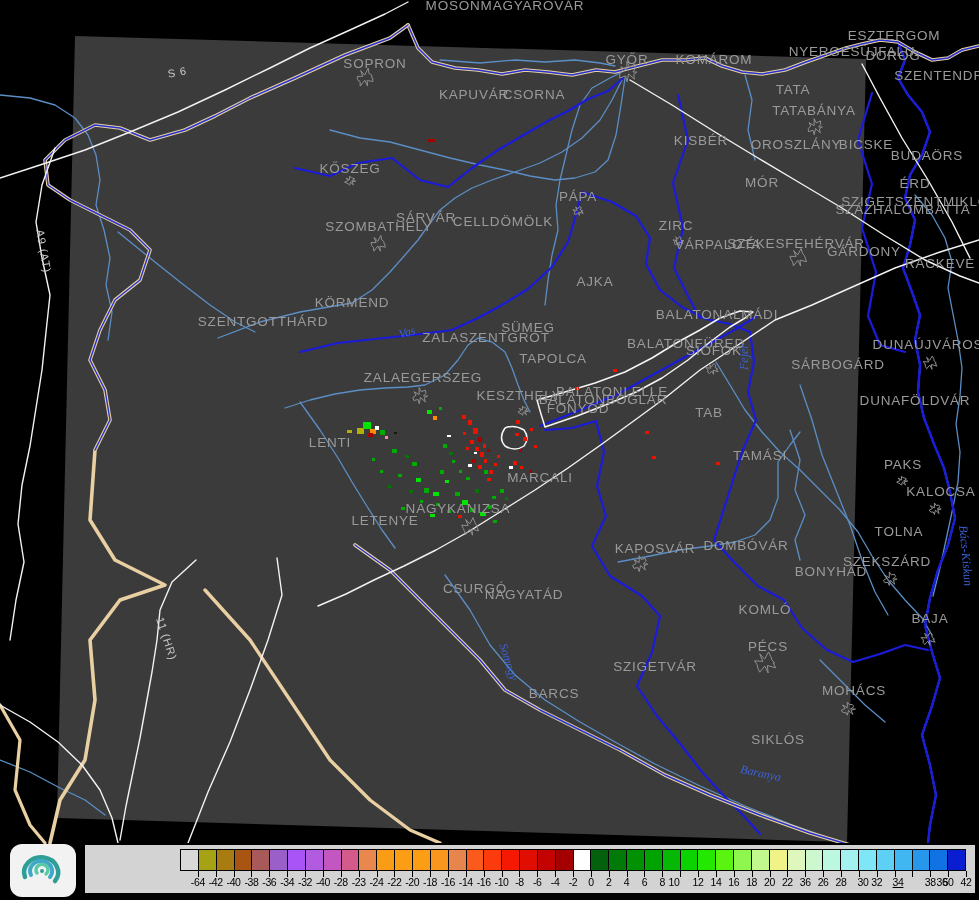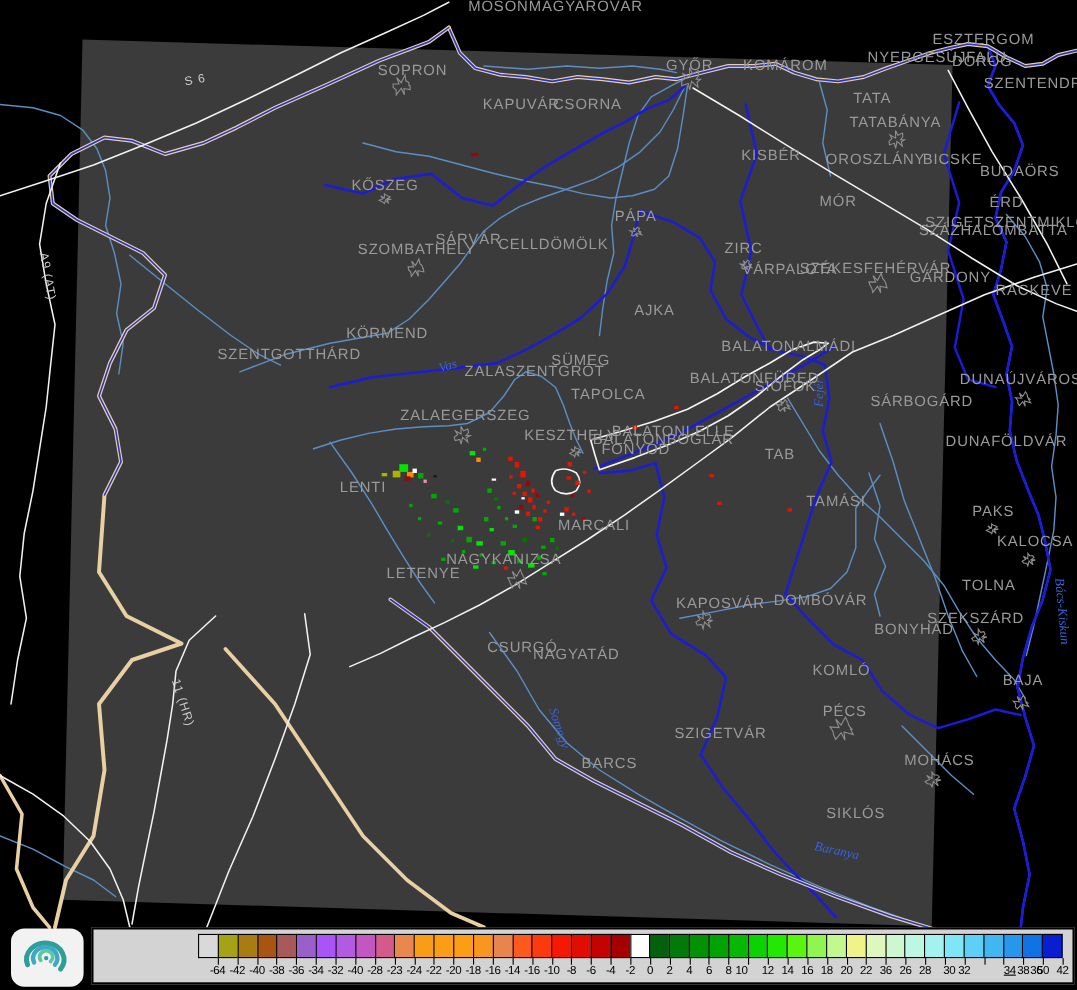--- a/index.html
+++ b/index.html
@@ -422,21 +422,21 @@
       <div class="ticklbl" style="left: 720.227px;">36</div>
       <div class="tickmark" style="left: 738.091px;"></div>
       <div class="ticklbl" style="left: 738.091px;">26</div>
       <div class="tickmark" style="left: 755.955px;"></div>
       <div class="ticklbl" style="left: 755.955px;">28</div>
       <div class="tickmark" style="left: 773.818px;"></div>
       <div class="ticklbl" style="left: 734px; margin-left: 44px;">30</div>
       <div class="tickmark" style="left: 791.682px;"></div>
       <div class="ticklbl" style="left: 791.682px;">32</div>
       <div class="tickmark" style="left: 809.545px;"></div>
-      <div class="ticklbl" style="left: 833px; text-decoration: underline;">34</div>
+      <div class="ticklbl" style="left: 813px; text-decoration: underline;">34</div>
       <div class="tickmark" style="left: 827.409px;"></div>
       <div class="ticklbl" style="left: 857px;">36</div>
       <div class="tickmark" style="left: 845.273px;"></div>
       <div class="ticklbl" style="left: 845.273px;">38</div>
       <div class="tickmark" style="left: 863.136px;"></div>
       <div class="ticklbl" style="left: 863.136px;">50</div>
       <div class="tickmark" style="left: 881px;"></div>
       <div class="ticklbl" style="left: 881px;">42</div>
     </div>
 </div>

